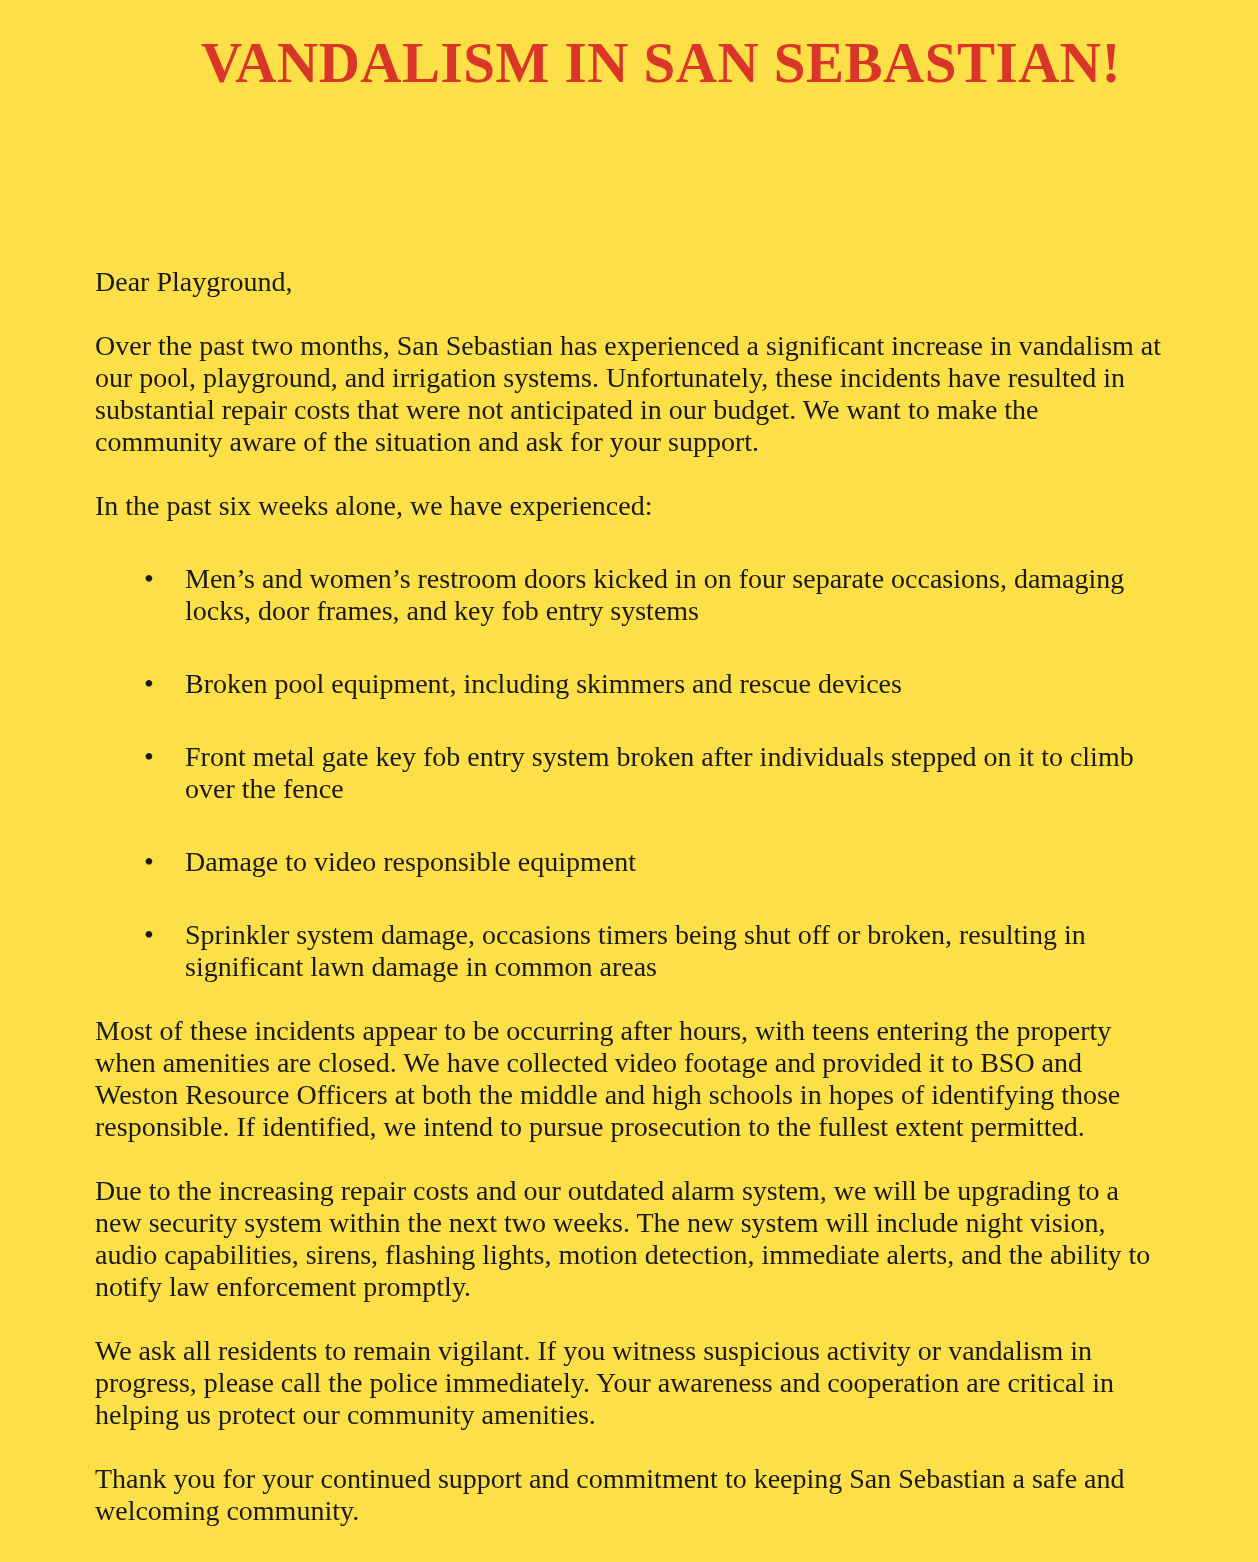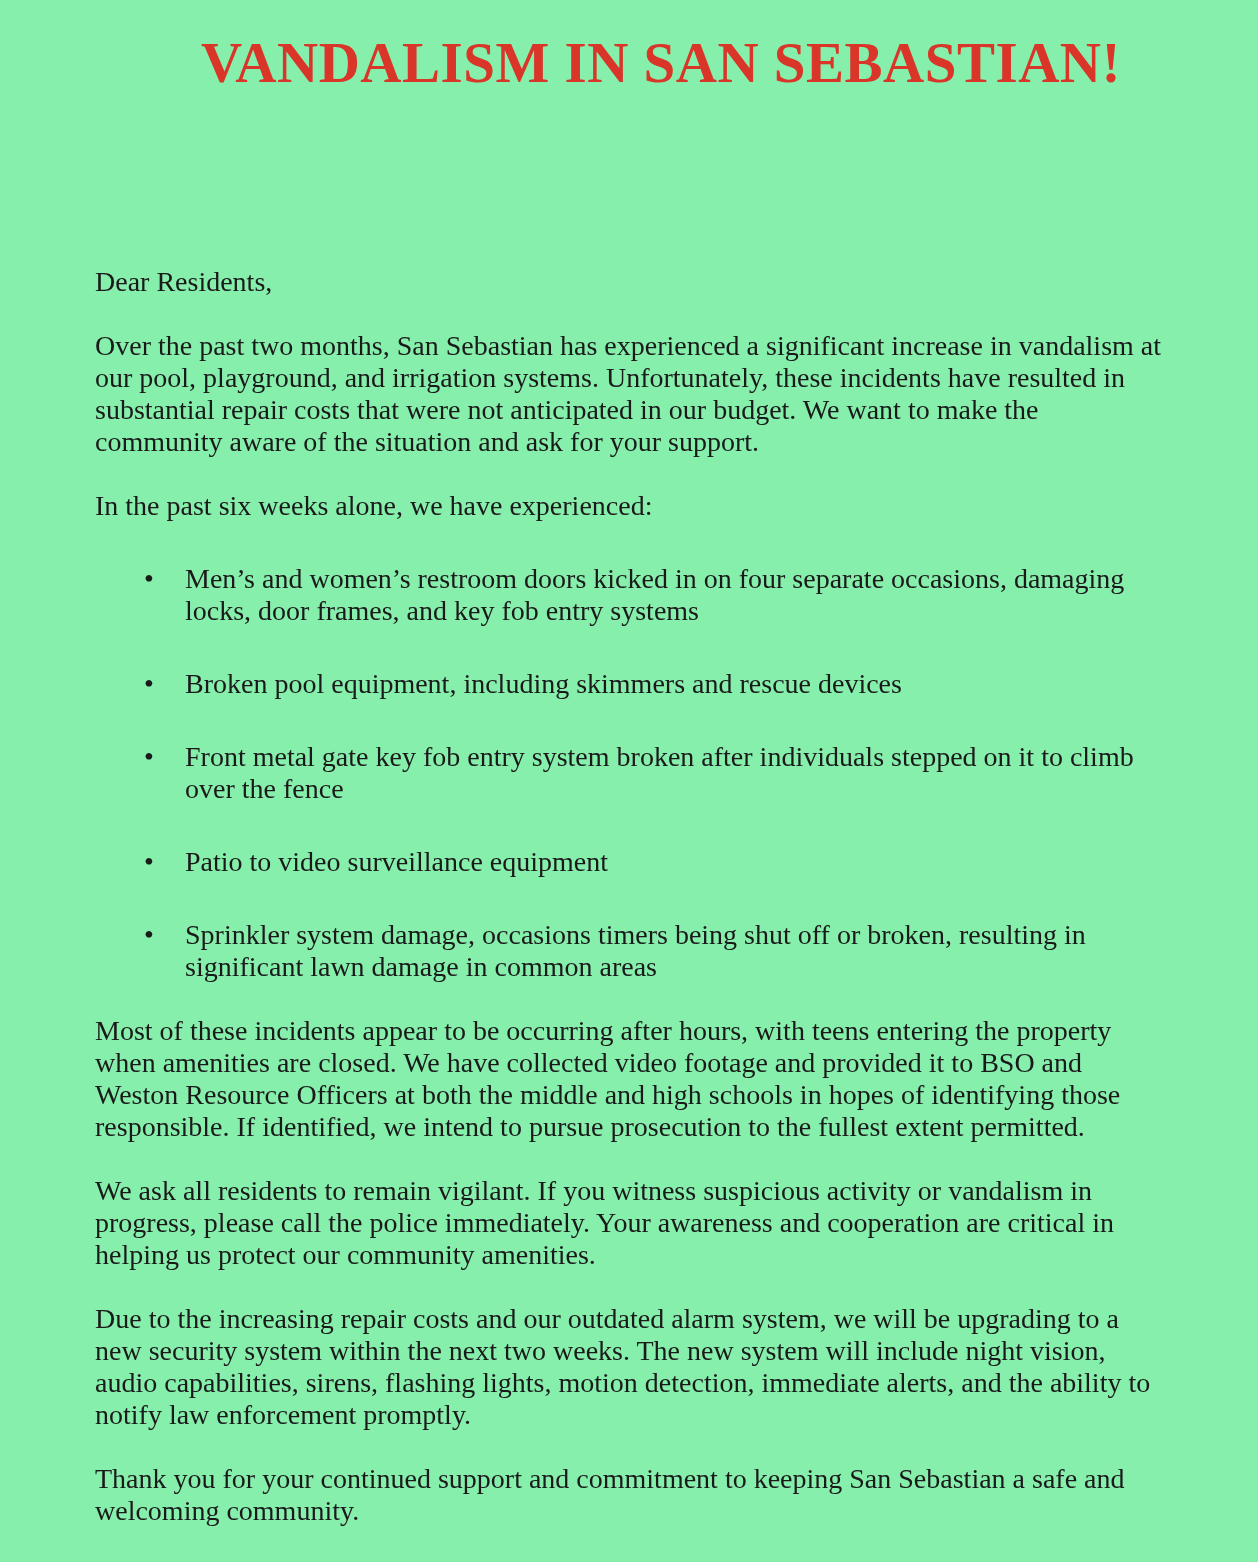--- a/index.html
+++ b/index.html
@@ -5,21 +5,21 @@
   html, body {
     margin: 0;
     padding: 0;
     background: #ffffff;
   }
   .page {
     position: relative;
     width: 1258px;
     height: 1562px;
     margin: 0 auto;
-    background: #86efac;
+    background: #fde047;
     box-sizing: border-box;
     padding: 30px 95px 0 95px;
     overflow: hidden;
     font-family: "Liberation Serif", "DejaVu Serif", serif;
     color: #1a1a1a;
   }
   .title {
     margin: 0;
     font-size: 57px;
     font-weight: bold;
@@ -59,38 +59,38 @@
   .closing, .signature {
     margin: 0;
   }
 </style>
 </head>
 <body>
 
 <div class="page">
   <h1 class="title" style="color: rgb(217, 53, 40);">VANDALISM IN SAN SEBASTIAN!</h1>
 
-  <p class="salutation">Dear Residents,</p>
+  <p class="salutation">Dear Playground,</p>
 
   <p>Over the past two months, San Sebastian has experienced a significant increase in vandalism at our pool, playground, and irrigation systems. Unfortunately, these incidents have resulted in substantial repair costs that were not anticipated in our budget. We want to make the community aware of the situation and ask for your support.</p>
 
   <p>In the past six weeks alone, we have experienced:</p>
 
   <ul class="incident-list">
     <li>Men’s and women’s restroom doors kicked in on four separate occasions, damaging locks, door frames, and key fob entry systems</li>
     <li>Broken pool equipment, including skimmers and rescue devices</li>
     <li>Front metal gate key fob entry system broken after individuals stepped on it to climb over the fence</li>
-    <li>Patio to video surveillance equipment</li>
+    <li>Damage to video responsible equipment</li>
     <li>Sprinkler system damage, occasions timers being shut off or broken, resulting in significant lawn damage in common areas</li>
   </ul>
 
   <p>Most of these incidents appear to be occurring after hours, with teens entering the property when amenities are closed. We have collected video footage and provided it to BSO and Weston Resource Officers at both the middle and high schools in hopes of identifying those responsible. If identified, we intend to pursue prosecution to the fullest extent permitted.</p>
 
+  <p>Due to the increasing repair costs and our outdated alarm system, we will be upgrading to a new security system within the next two weeks. The new system will include night vision, audio capabilities, sirens, flashing lights, motion detection, immediate alerts, and the ability to notify law enforcement promptly.</p>
+
   <p>We ask all residents to remain vigilant. If you witness suspicious activity or vandalism in progress, please call the police immediately. Your awareness and cooperation are critical in helping us protect our community amenities.</p>
-
-  <p>Due to the increasing repair costs and our outdated alarm system, we will be upgrading to a new security system within the next two weeks. The new system will include night vision, audio capabilities, sirens, flashing lights, motion detection, immediate alerts, and the ability to notify law enforcement promptly.</p>
 
   <p>Thank you for your continued support and commitment to keeping San Sebastian a safe and welcoming community.</p>
 
   <p class="closing">Playground,</p>
 
   <p class="signature">San Sebastian Board of Directors</p>
 </div>
 
 </body></html>

